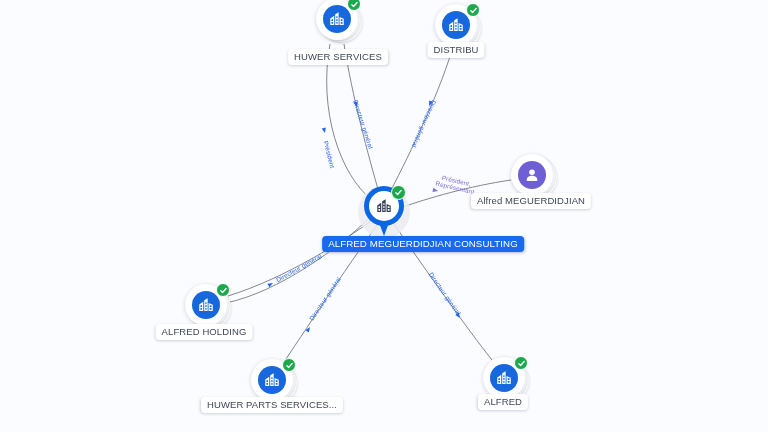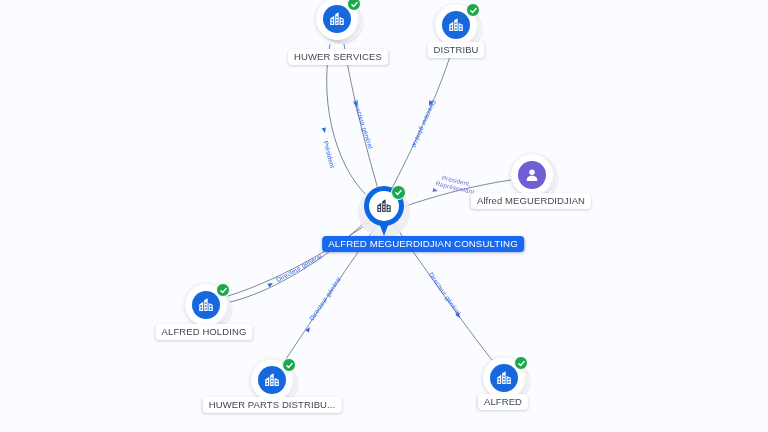--- a/index.html
+++ b/index.html
@@ -308,21 +308,21 @@
               </svg>
             </div>
           </div>
           <div class="badge-check">
             <svg width="9" height="9" viewBox="0 0 24 24">
               <path fill="none" stroke="#ffffff" stroke-width="3.4" stroke-linecap="round" stroke-linejoin="round" d="M5 12.8l4.6 4.5L19 6.8"></path>
             </svg>
           </div>
         </div>
       </div>
-      <div class="node-label" style="left: 272px; top: 397px;">HUWER PARTS DISTRIBU...</div>
+      <div class="node-label" style="left: 272px; top: 397px;">HUWER PARTS SERVICES...</div>
       <div class="node" style="left: 505px; top: 379px;">
         <div class="node-stack">
           <div class="stack-disc d1"></div>
           <div class="stack-disc d2"></div>
           <div class="disc-main">
             <div class="disc-inner">
               <svg width="18" height="18" viewBox="0 0 24 24">
                 <path fill="#ffffff" d="M3 20V11.2l5.3-3.4V20H3zm1.6-1.6h2.1V16H4.6v2.4zm0-3.7h2.1v-2.3H4.6v2.3z"></path>
                 <path fill="#ffffff" d="M9.6 20V5.6L14.2 3v17H9.6zm1.5-1.6h1.6V16h-1.6v2.4zm0-3.9h1.6v-2.4h-1.6v2.4zm0-3.9h1.6V8.2h-1.6v2.4z"></path>
                 <path fill="#ffffff" d="M15.4 20V9.2L21 11.6V20h-5.6zm1.6-1.6h2.4V16H17v2.4zm0-3.8h2.4v-2.3H17v2.3z"></path>

